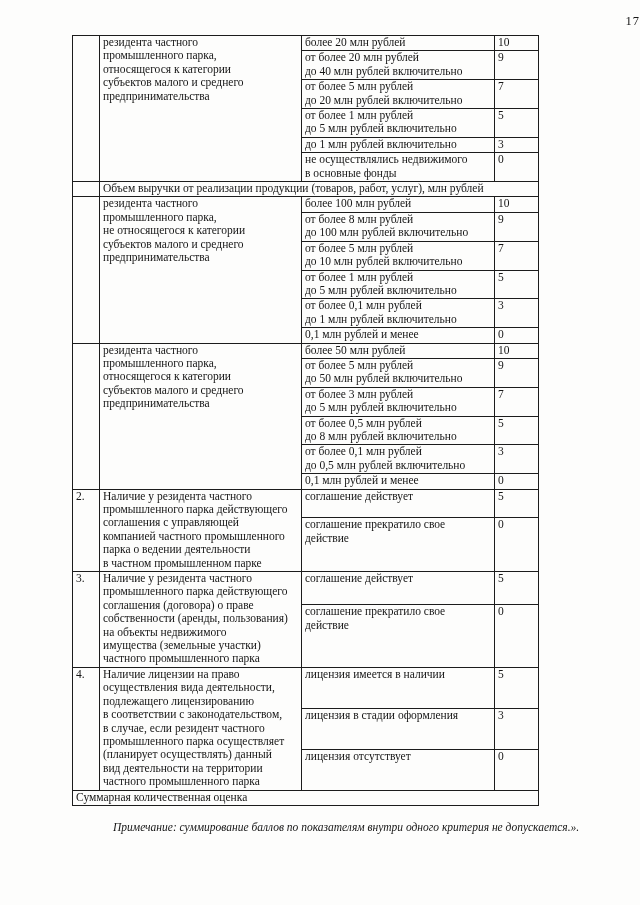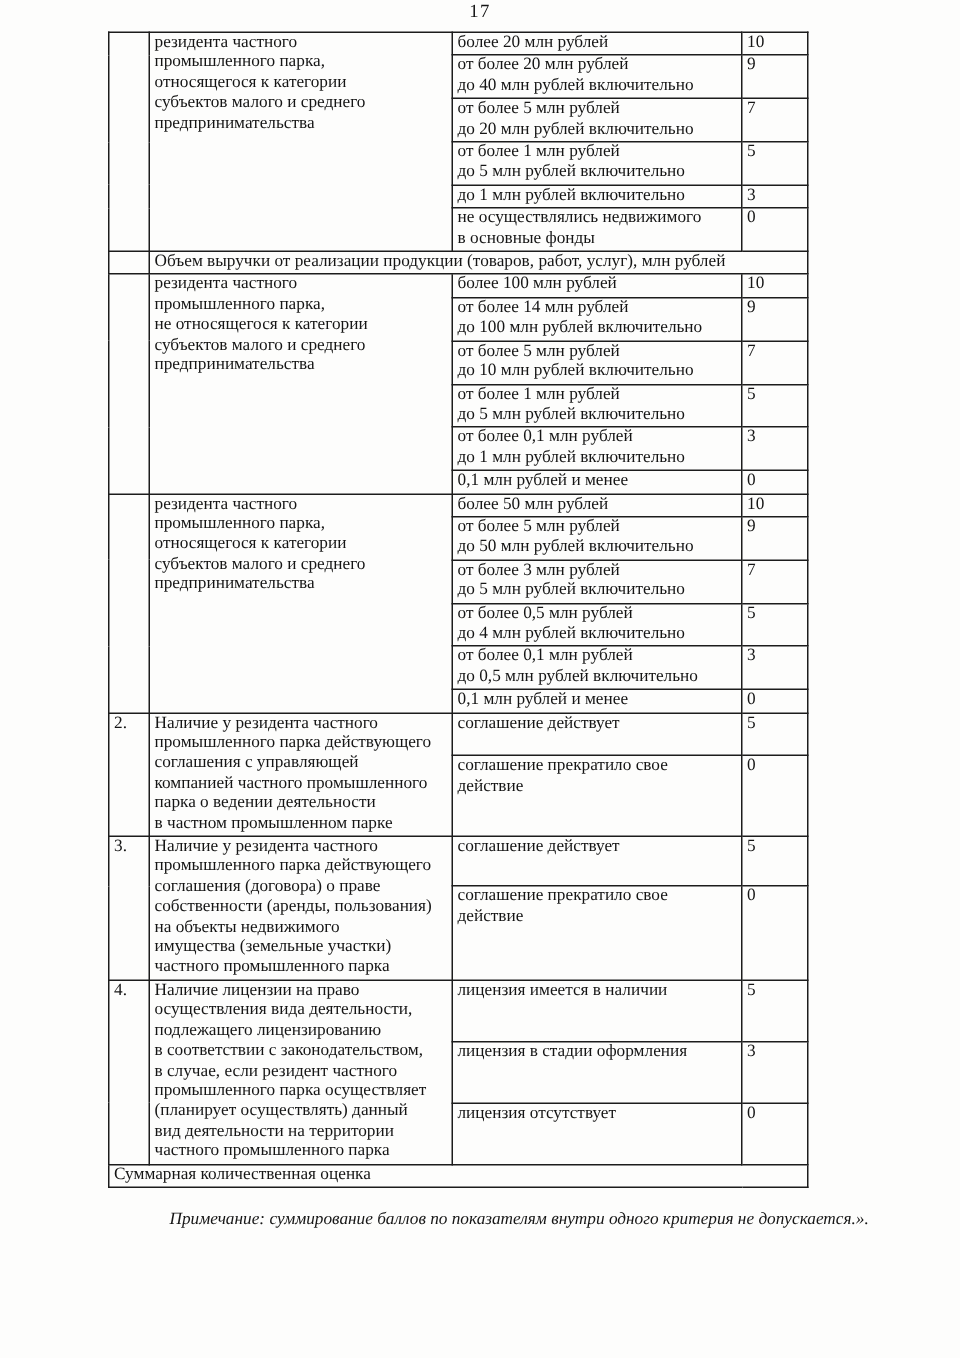--- a/index.html
+++ b/index.html
@@ -1,21 +1,21 @@
 <!DOCTYPE html>
 <html><head>
 <meta charset="utf-8">
 <style>
   html,body { margin:0; padding:0; }
   body {
     width:640px; height:905px; background:#fdfdfc; color:#151515;
     font-family:"Liberation Serif", serif; position:relative; overflow:hidden;
   }
   .page-number {
-    width:640px; text-align:center;
+    padding-top:14px; width:640px; text-align:right;
     font-size:12.5px; letter-spacing:1px;
   }
   table.criteria {
     border-collapse:collapse; table-layout:fixed;
     margin:6px 0 0 72px; width:466px;
     font-size:11.5px; line-height:13.4px;
   }
   table.criteria td {
     border:1px solid #1c1c1c; vertical-align:top;
     padding:0 3px 1px 3px; white-space:pre-line; overflow:hidden;
@@ -86,21 +86,21 @@
         <td class="num" rowspan="6"></td>
         <td class="desc" rowspan="6">резидента частного
 промышленного парка,
 не относящегося к категории
 субъектов малого и среднего
 предпринимательства</td>
         <td class="value">более 100 млн рублей</td>
         <td class="score">10</td>
       </tr>
       <tr>
-        <td class="value">от более 14 млн рублей
+        <td class="value">от более 8 млн рублей
 до 100 млн рублей включительно</td>
         <td class="score">9</td>
       </tr>
       <tr>
         <td class="value">от более 5 млн рублей
 до 10 млн рублей включительно</td>
         <td class="score">7</td>
       </tr>
       <tr>
         <td class="value">от более 1 млн рублей
@@ -131,21 +131,21 @@
 до 50 млн рублей включительно</td>
         <td class="score">9</td>
       </tr>
       <tr>
         <td class="value">от более 3 млн рублей
 до 5 млн рублей включительно</td>
         <td class="score">7</td>
       </tr>
       <tr>
         <td class="value">от более 0,5 млн рублей
-до 4 млн рублей включительно</td>
+до 8 млн рублей включительно</td>
         <td class="score">5</td>
       </tr>
       <tr>
         <td class="value">от более 0,1 млн рублей
 до 0,5 млн рублей включительно</td>
         <td class="score">3</td>
       </tr>
       <tr>
         <td class="value">0,1 млн рублей и менее</td>
         <td class="score">0</td>

